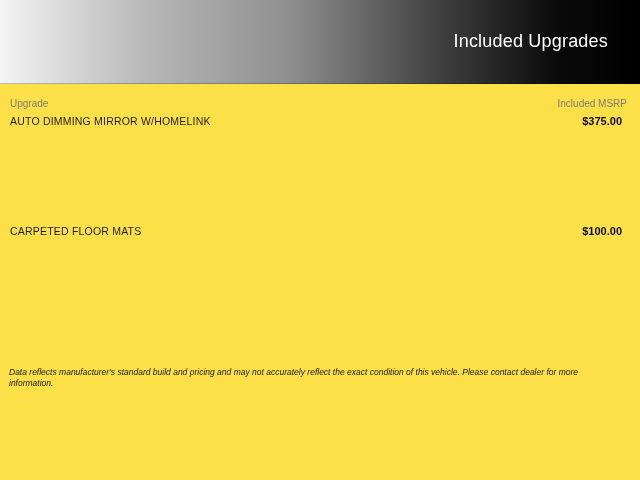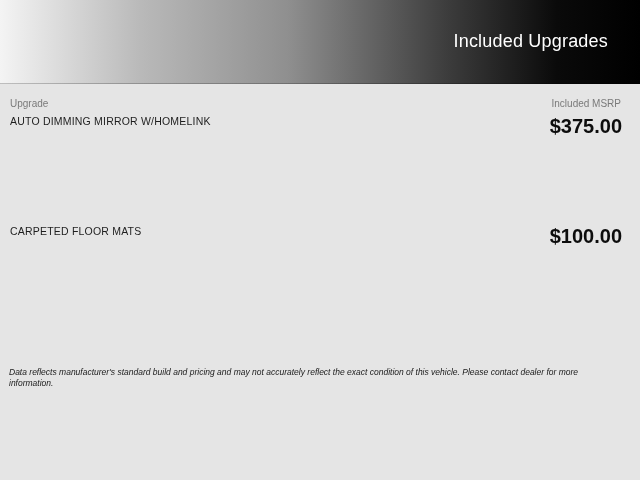--- a/index.html
+++ b/index.html
@@ -7,21 +7,21 @@
     width: 640px;
     height: 480px;
     background: #ffffff;
     font-family: "Liberation Sans", sans-serif;
     overflow: hidden;
   }
   .page {
     position: relative;
     width: 640px;
     height: 480px;
-    background: #e5e5e5;
+    background: #fde047;
   }
   .header {
     box-sizing: border-box;
     height: 84px;
     width: 100%;
     background: linear-gradient(to right, #f4f4f4 0%, #b9b9b9 22%, #8f8f8f 45%, #3c3c3c 70%, #0a0a0a 87%, #000000 100%);
     border-bottom: 1px solid rgba(0,0,0,0.22);
     display: flex;
     align-items: center;
     justify-content: flex-end;
@@ -30,41 +30,41 @@
   .header-title {
     color: #ffffff;
     font-size: 18px;
     font-weight: 400;
     letter-spacing: 0.2px;
   }
   .colheader {
     display: flex;
     justify-content: space-between;
     align-items: baseline;
-    padding: 13px 19px 0 10px;
+    padding: 13px 13px 0 10px;
     font-size: 10px;
     line-height: 13px;
     color: #7a7a7a;
   }
   .rows { margin-top: 5px; }
   .row {
     height: 110px;
     display: flex;
     align-items: flex-start;
     justify-content: space-between;
     padding: 0 18px 0 10px;
     box-sizing: border-box;
   }
   .row-name {
     font-size: 10.5px;
     color: #1e1e1e;
     letter-spacing: 0.2px;
   }
   .row-price {
-    font-size: 20px;
+    font-size: 11px;
     font-weight: 700;
     color: #0d0d0d;
   }
   .footer {
     padding: 0 20px 0 9px;
     font-size: 8.5px;
     line-height: 11px;
     font-style: italic;
     color: #1a1a1a;
     margin-top: 32px;

